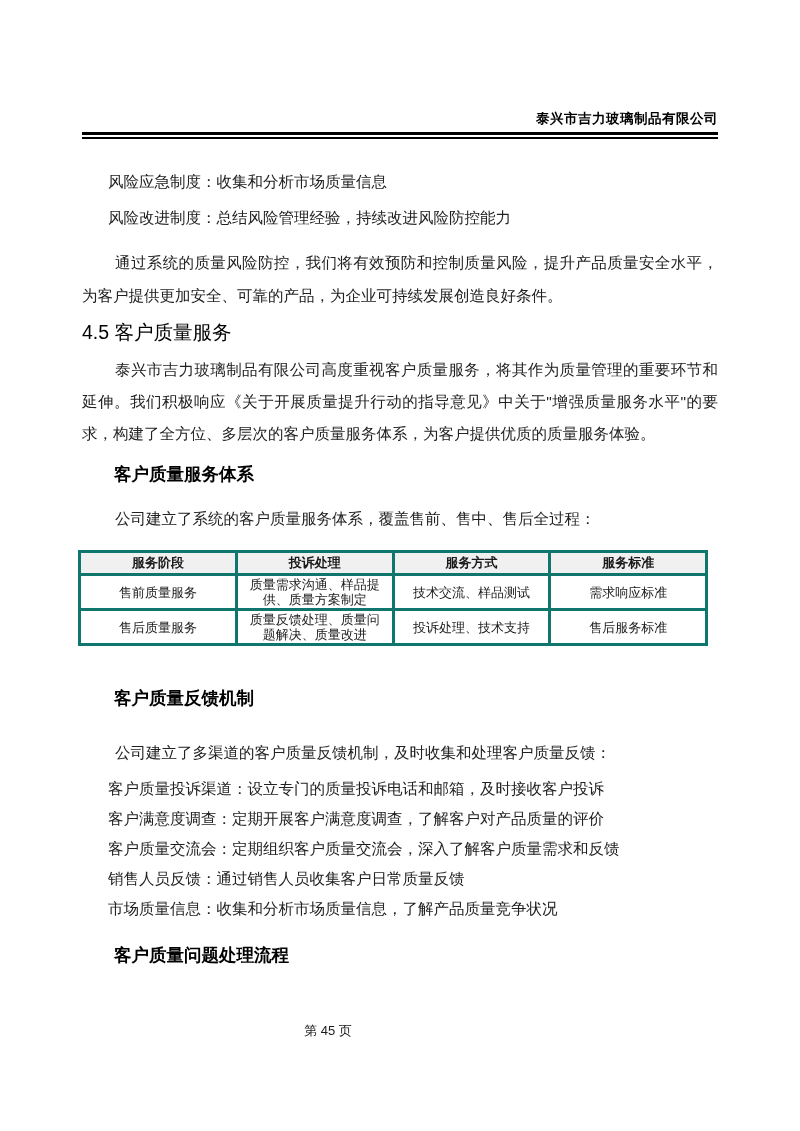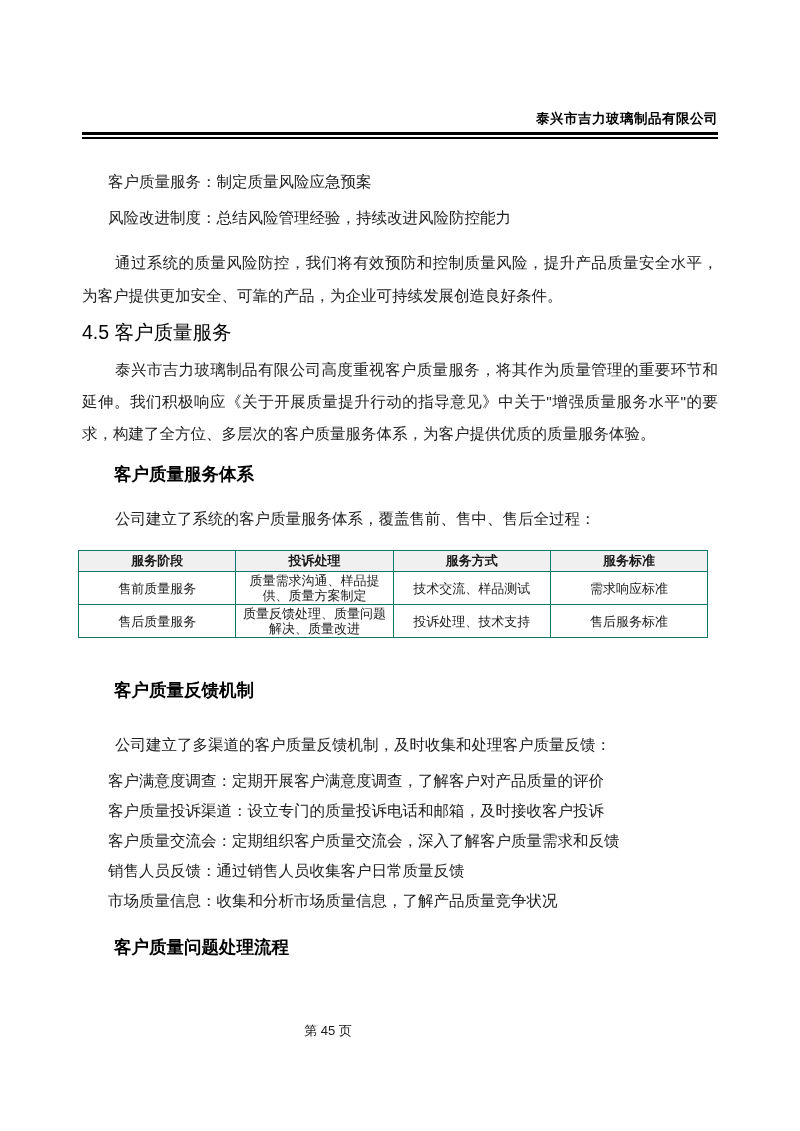--- a/index.html
+++ b/index.html
@@ -70,21 +70,21 @@
     margin-top: 15px;
     margin-left: -4px;
     width: 630px;
     border-collapse: collapse;
     table-layout: fixed;
     font-size: 13px;
     text-align: center;
     color: #1a1a1a;
   }
   table.service-table th, table.service-table td {
-    border: 1px solid #0f766e;
+    border: 3px solid #0f766e;
     padding: 1px 6px;
     vertical-align: middle;
   }
   table.service-table th {
     background: #f0f0f0;
     font-weight: 700;
     height: 20px;
   }
   table.service-table td { height: 30px; line-height: 15px; }
   table.service-table tr.alt td { background: #f7f7f7; }
@@ -110,21 +110,21 @@
 </style>
 </head>
 <body>
 
 <div class="page">
   <div class="content">
 
     <div class="company">泰兴市吉力玻璃制品有限公司</div>
     <div class="double-rule"></div>
 
-    <div class="label-line first">客户质量服务：制定质量风险应急预案</div>
+    <div class="label-line first">风险应急制度：收集和分析市场质量信息</div>
     <div class="label-line second">风险改进制度：总结风险管理经验，持续改进风险防控能力</div>
 
     <p class="para risk-summary">通过系统的质量风险防控，我们将有效预防和控制质量风险，提升产品质量安全水平，为客户提供更加安全、可靠的产品，为企业可持续发展创造良好条件。</p>
 
     <h2 class="section-heading">4.5 客户质量服务</h2>
 
     <p class="para section-intro">泰兴市吉力玻璃制品有限公司高度重视客户质量服务，将其作为质量管理的重要环节和延伸。我们积极响应《关于开展质量提升行动的指导意见》中关于"增强质量服务水平"的要求，构建了全方位、多层次的客户质量服务体系，为客户提供优质的质量服务体验。</p>
 
     <h3 class="subsection-heading svc">客户质量服务体系</h3>
 
@@ -159,22 +159,22 @@
           <td>售后服务标准</td>
         </tr>
       </tbody>
     </table>
 
     <h3 class="subsection-heading fbk">客户质量反馈机制</h3>
 
     <p class="para lead feedback-intro">公司建立了多渠道的客户质量反馈机制，及时收集和处理客户质量反馈：</p>
 
     <div class="feedback-list">
+      <div class="item">客户质量投诉渠道：设立专门的质量投诉电话和邮箱，及时接收客户投诉</div>
       <div class="item">客户满意度调查：定期开展客户满意度调查，了解客户对产品质量的评价</div>
-      <div class="item">客户质量投诉渠道：设立专门的质量投诉电话和邮箱，及时接收客户投诉</div>
       <div class="item">客户质量交流会：定期组织客户质量交流会，深入了解客户质量需求和反馈</div>
       <div class="item">销售人员反馈：通过销售人员收集客户日常质量反馈</div>
       <div class="item">市场质量信息：收集和分析市场质量信息，了解产品质量竞争状况</div>
     </div>
 
     <h3 class="subsection-heading flow">客户质量问题处理流程</h3>
 
   </div>
 
   <div class="footer">第 45 页</div>

